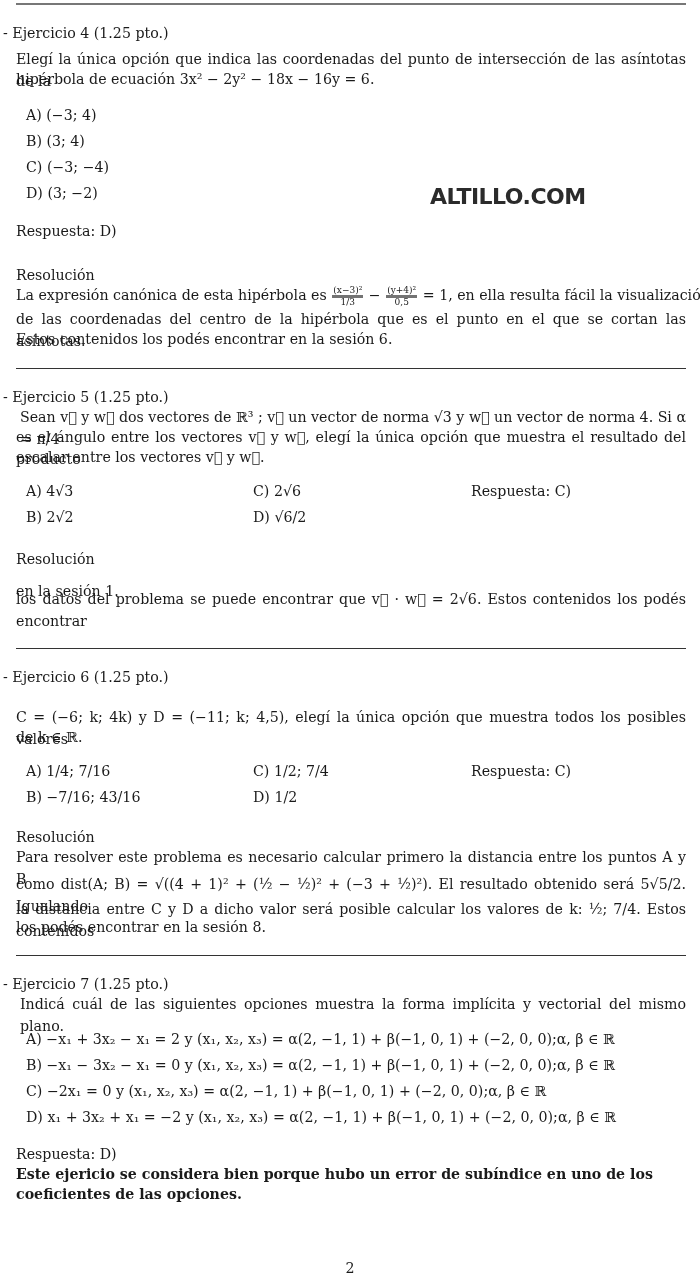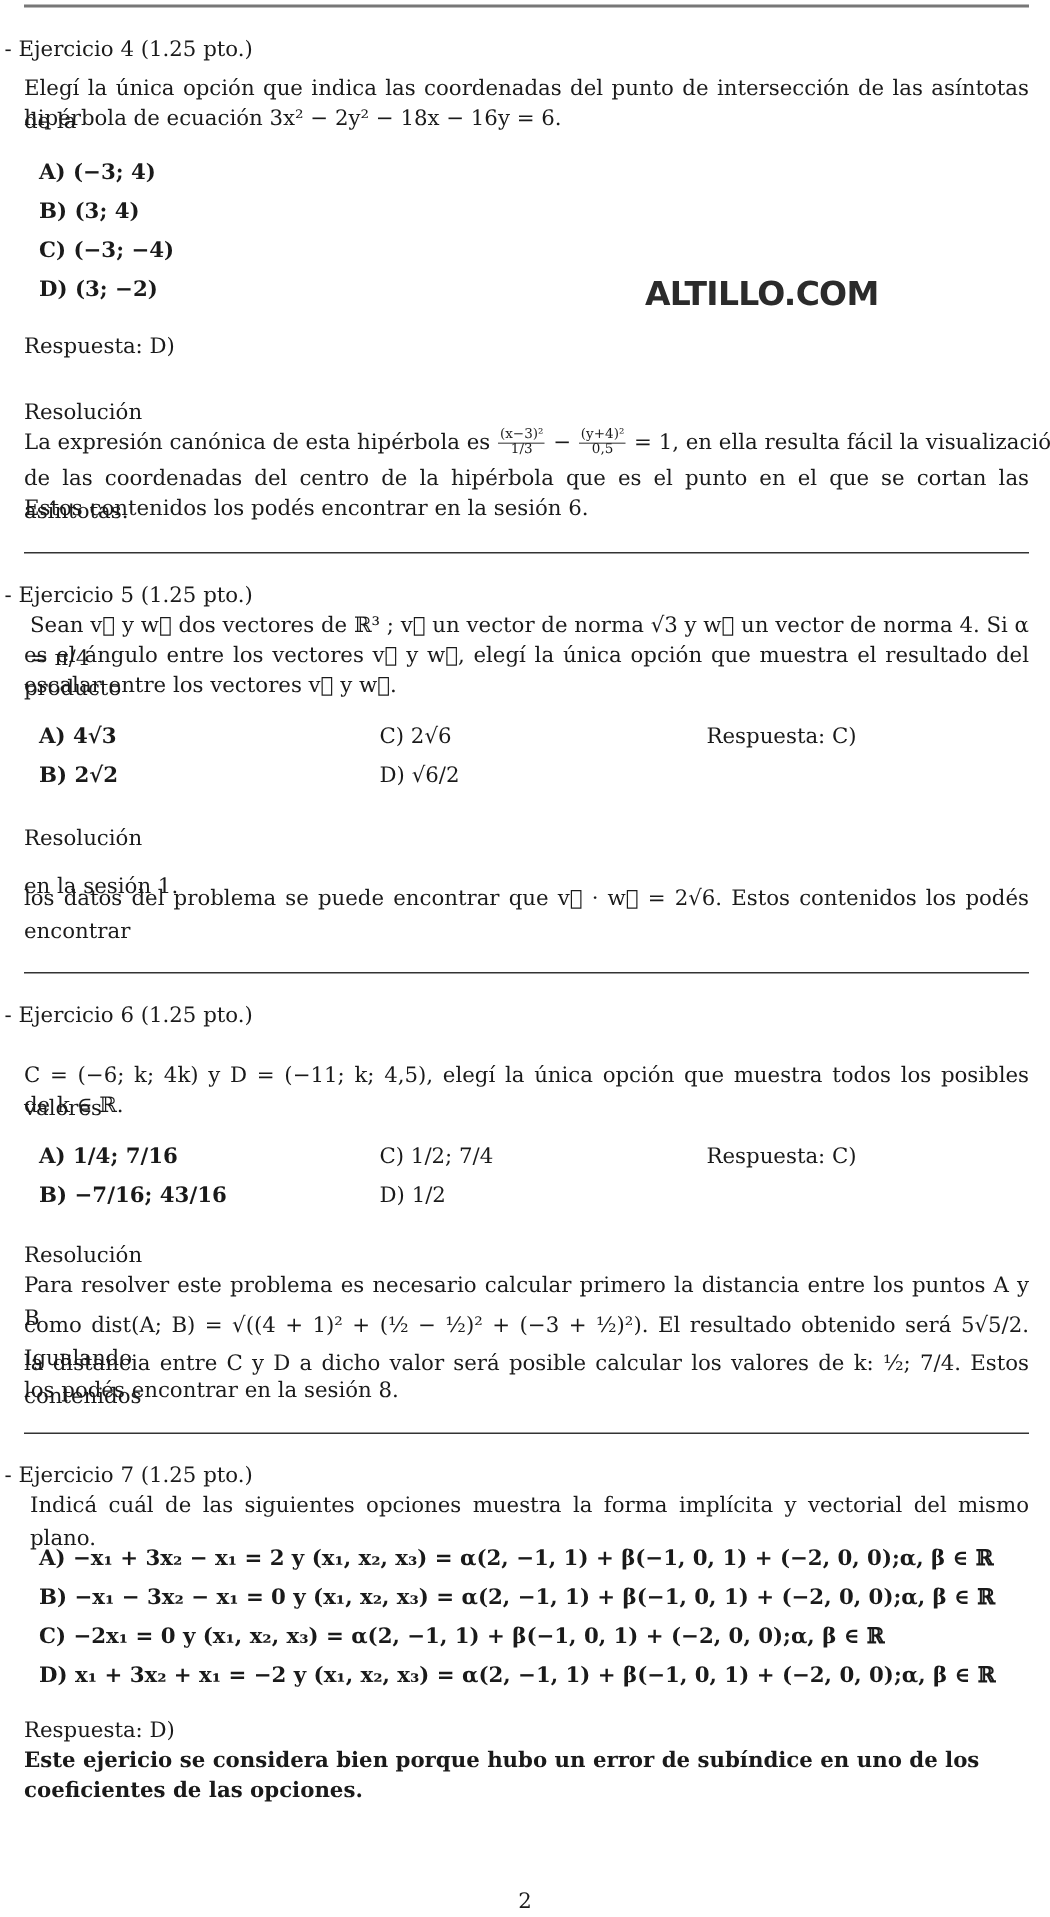--- a/index.html
+++ b/index.html
@@ -7,25 +7,25 @@
     width: 700px; height: 1278px; position: relative; overflow: hidden;
     font-family: "DejaVu Serif", "Liberation Serif", serif;
     color: #1a1a1a; font-size: 14.2px; line-height: 22px;
   }
   .page { position: absolute; left: 0; top: 0; width: 700px; height: 934px; }
   .rule { position: absolute; left: 16px; width: 670px; height: 0; border-top: 1px solid #333; }
   .rule.top { top: 3px; border-top: 2px solid #777; }
   .abs { position: absolute; }
   .hdr { left: 3px; }
   .txt { left: 16px; width: 670px; text-align: justify; }
-  .opt { left: 26px; white-space: nowrap; font-weight: bold; }
+  .opt { left: 26px; white-space: nowrap; }
   .col2 { left: 253px; white-space: nowrap; }
   .col3 { left: 471px; white-space: nowrap; }
   .frac { display: inline-block; vertical-align: middle; text-align: center; font-size: 9px; line-height: 9px; margin: 0 1px; }
-  .frac .n { display: block; border-bottom: 1px solid #737373; padding: 0 1px; }
+  .frac .n { display: block; border-bottom: 3px solid #737373; padding: 0 1px; }
   .frac .d { display: block; padding: 0 1px; }
   .watermark {
     position: absolute; left: 430px; top: 186px;
     font-family: "DejaVu Sans", "Liberation Sans", sans-serif; font-weight: bold;
     font-size: 22px; letter-spacing: -0.5px; color: #2b2b2b;
   }
   .bold { font-weight: bold; }
   .pagenum { position: absolute; left: 0; width: 700px; top: 1257px; text-align: center; }
 </style>
 </head>

